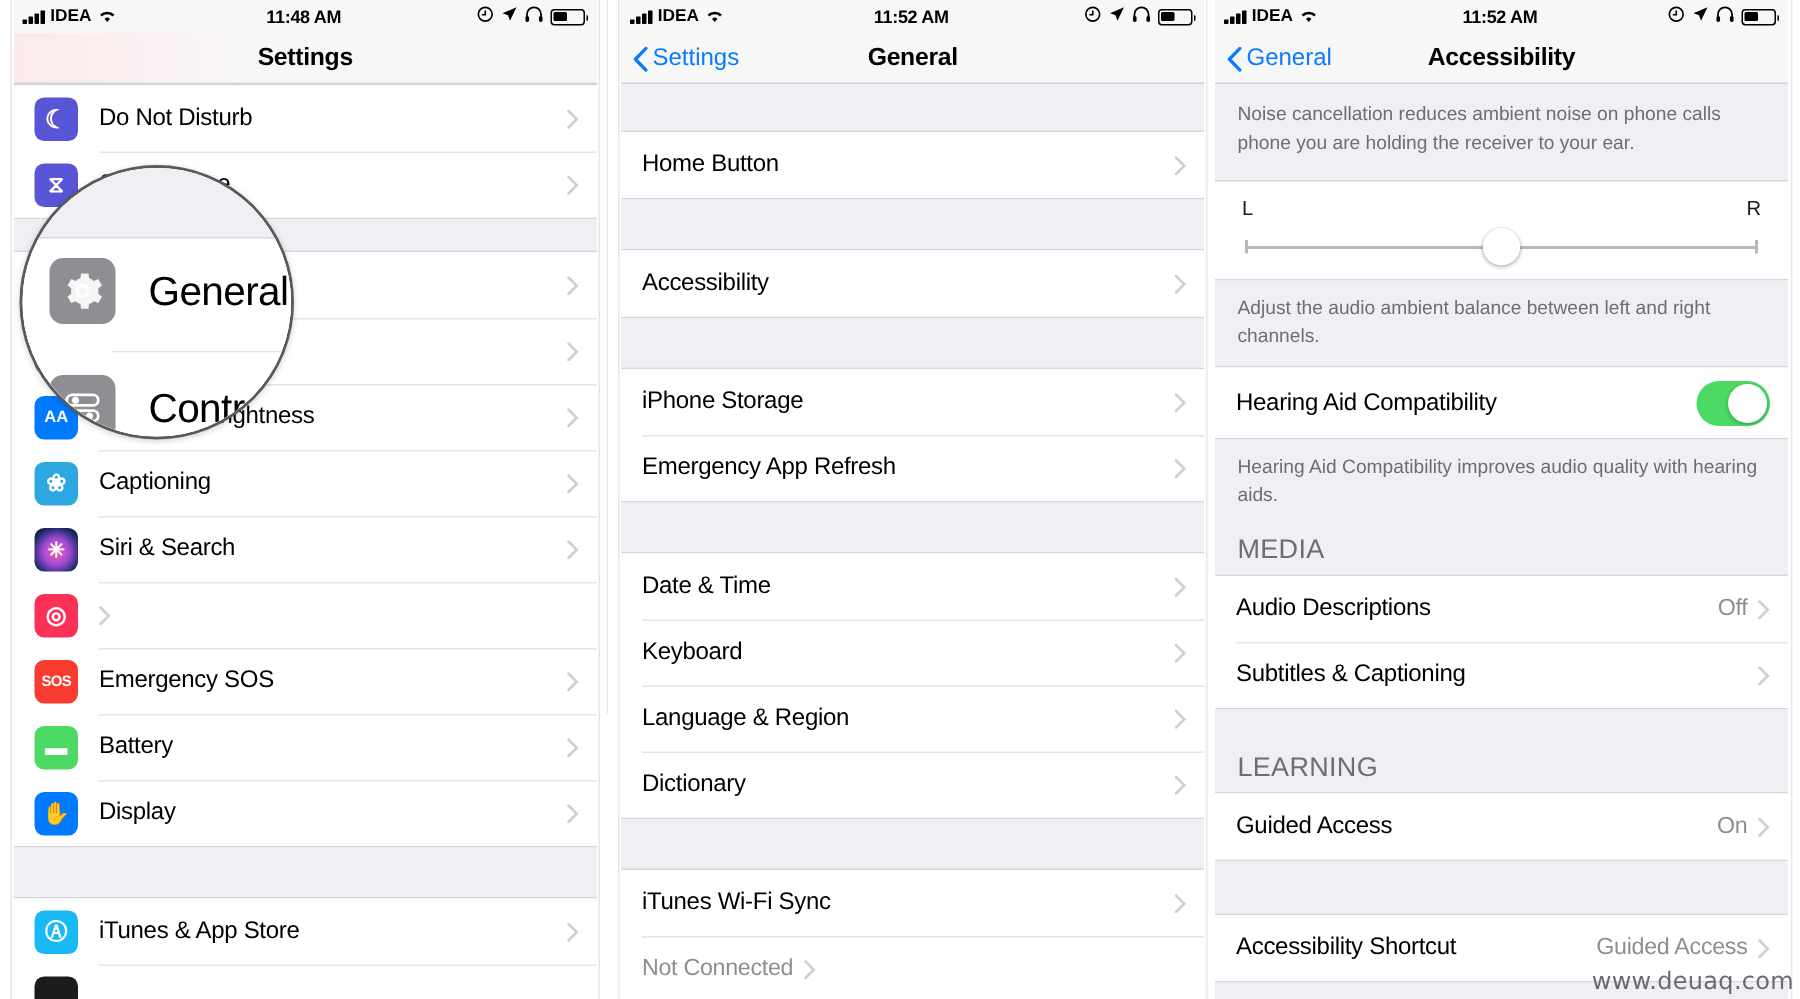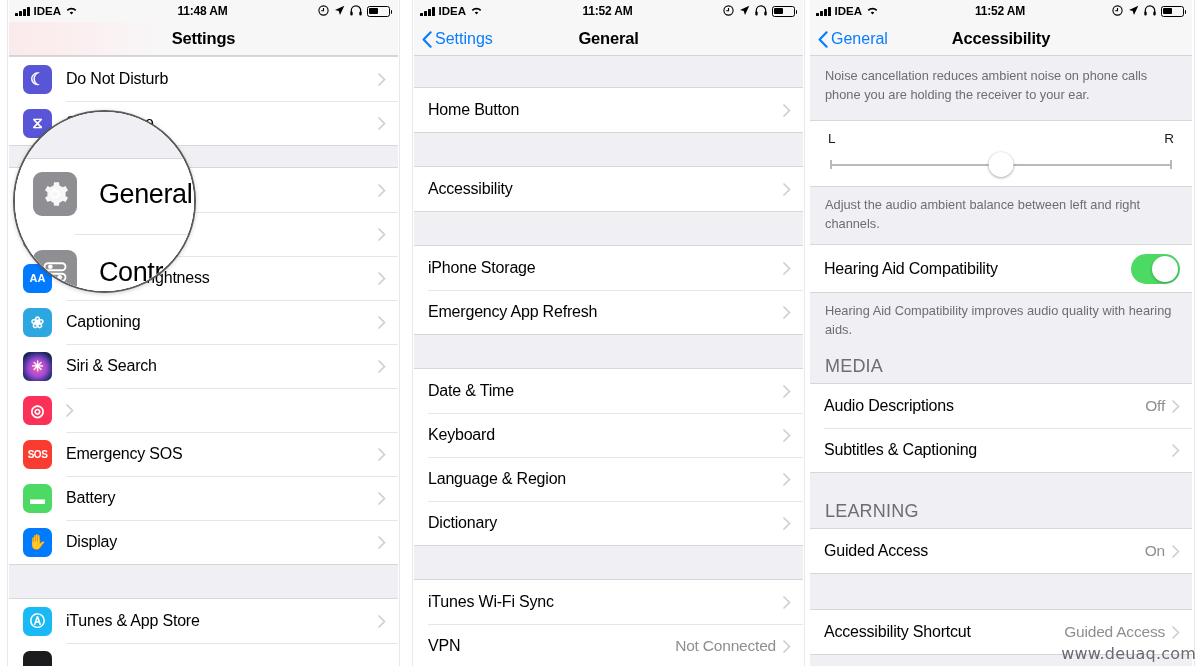--- a/index.html
+++ b/index.html
@@ -502,21 +502,20 @@
         <div class="group">
           <div class="row">
             <span class="row-label">iTunes Wi-Fi Sync</span>
             <span class="chev">
                 <svg viewBox="0 0 8 13">
                   <path d="M1 1l5.5 5.5L1 12" fill="none" stroke="#c7c7cc" stroke-width="1.7" stroke-linecap="round"></path>
                 </svg>
               </span>
           </div>
           <div class="row">
-            <span class="row-label">VPN</span>
             <span class="row-value">Not Connected</span>
             <span class="chev">
                 <svg viewBox="0 0 8 13">
                   <path d="M1 1l5.5 5.5L1 12" fill="none" stroke="#c7c7cc" stroke-width="1.7" stroke-linecap="round"></path>
                 </svg>
               </span>
           </div>
         </div>
       </div>
 

